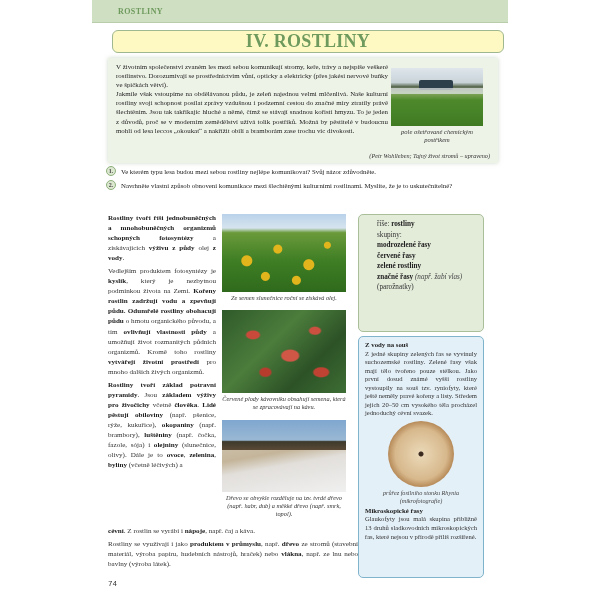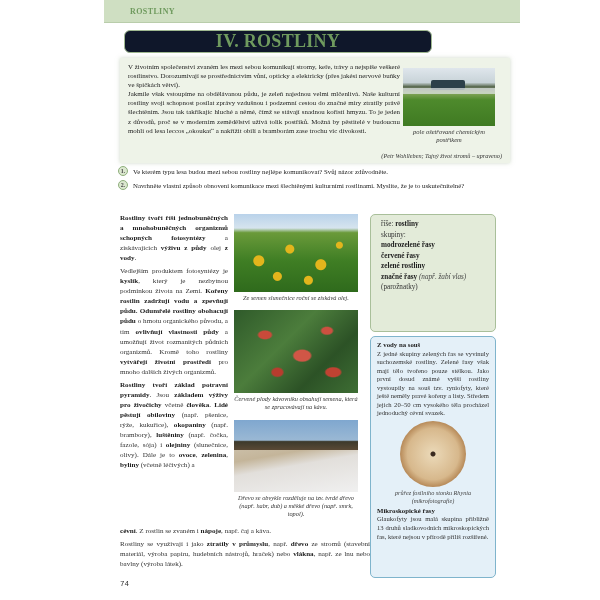--- a/index.html
+++ b/index.html
@@ -1,33 +1,33 @@
 <!DOCTYPE html>
 <html><head>
 <meta charset="utf-8">
 <style>
   * { box-sizing: border-box; margin: 0; padding: 0; }
   html, body { width: 600px; height: 600px; background: #ffffff; overflow: hidden; }
   body { font-family: "Liberation Serif", "DejaVu Serif", serif; color: #2a2a2a; position: relative; }
 
-  .page { position: absolute; left: 104px; top: 0; width: 416px; height: 600px; }
+  .page { position: absolute; left: 92px; top: 0; width: 416px; height: 600px; }
 
   .running-header {
     position: absolute; left: 0; top: 0; width: 416px; height: 23px;
     background: #cfdfc2; border-bottom: 1px solid #b9cdab;
   }
   .running-header span {
     position: absolute; left: 26px; top: 7px;
     font-family: "Liberation Serif", serif; font-weight: bold; font-size: 8px;
     letter-spacing: 0.4px; color: #6f9a5e;
   }
 
   .chapter-title {
-    position: absolute; left: 20px; top: 30px; width: 308px; height: 23px;
-    background: #0f172a; border: 1px solid #9fb890; border-radius: 6px;
+    position: absolute; left: 20px; top: 30px; width: 392px; height: 23px;
+    background: #fef9c3; border: 1px solid #9fb890; border-radius: 6px;
     text-align: center;
   }
   .chapter-title span {
     font-weight: bold; font-size: 18px; line-height: 21px; color: #6f9a5e; letter-spacing: 0.3px;
   }
 
   .intro-box {
     position: absolute; left: 16px; top: 58px; width: 390px; height: 105px;
     background: #eef3e8; box-shadow: 0 0 4px rgba(160,180,150,0.5);
   }
@@ -114,21 +114,21 @@
   .photo-caption {
     position: absolute; font-style: italic; font-size: 6.3px; line-height: 8px; text-align: center; color: #333;
   }
   .cap-sunflower { left: 128px; top: 294px; width: 128px; }
   .cap-coffee { left: 128px; top: 395px; width: 128px; }
   .cap-wood { left: 128px; top: 494px; width: 128px; }
 
   .taxonomy-box {
     position: absolute; left: 266px; top: 214px; width: 126px; height: 118px;
     background: #e3ebd9; border: 1px solid #a9bf9a; border-radius: 5px;
-    padding: 4px 10px; font-size: 7.2px; line-height: 10.5px; color: #333;
+    padding: 4px 18px; font-size: 7.2px; line-height: 10.5px; color: #333;
   }
   .taxonomy-box b { color: #222; }
   .taxonomy-box i { color: #444; }
 
   .info-box {
     position: absolute; left: 266px; top: 336px; width: 126px; height: 242px;
     background: #e4f0f8; border: 1px solid #7fb4cc; border-radius: 5px;
     padding: 4px 6px; font-size: 6.6px; line-height: 8.55px; color: #333;
   }
   .info-box h4 { font-size: 6.8px; font-weight: bold; color: #222; }
@@ -186,24 +186,24 @@
     <p>
       <span>Vedlejším produktem fotosyntézy je </span><b>kyslík</b><span>, který je nezbytnou podmínkou života na Zemi. </span><b>Kořeny rostlin zadržují vodu a zpevňují půdu. Odumřelé rostliny obohacují půdu</b><span> o hmotu organického původu, a tím </span><b>ovlivňují vlastnosti půdy</b><span> a umožňují život rozmanitých půdních organizmů. Kromě toho rostliny </span><b>vytvářejí životní prostředí</b><span> pro mnoho dalších živých organizmů.</span>
     </p>
     <p>
       <b>Rostliny tvoří základ potravní pyramidy</b><span>. Jsou </span><b>základem výživy pro živočichy</b><span> včetně </span><b>člověka</b><span>. </span><b>Lidé pěstují obiloviny</b><span> (např. pšenice, rýže, kukuřice), </span><b>okopaniny</b><span> (např. brambory), </span><b>luštěniny</b><span> (např. čočka, fazole, sója) i </span><b>olejniny</b><span> (slunečnice, olivy). Dále je to </span><b>ovoce</b><span>, </span><b>zelenina</b><span>, </span><b>byliny</b><span> (včetně léčivých) a </span>
     </p>
   </div>
 
   <div class="body-wide">
     <p style="margin-top:-22px;margin-bottom:3px;">
-      <b>cévní</b><span>. Z rostlin se zvaném i </span><b>nápoje</b><span>, např. čaj a káva.</span>
-    </p>
-    <p>
-      <span>Rostliny se využívají i jako </span><b>ztratily v průmyslu</b><span>, např. </span><b>dřevo</b><span> ze stromů (stavební materiál, výroba papíru, hudebních nástrojů, hraček) nebo </span><b>vlákna</b><span>, např. ze lnu nebo bavlny (výroba látek).</span>
+      <b>cévní</b><span>. Z rostlin se vyrábí i </span><b>nápoje</b><span>, např. čaj a káva.</span>
+    </p>
+    <p>
+      <span>Rostliny se využívají i jako </span><b>produktem v průmyslu</b><span>, např. </span><b>dřevo</b><span> ze stromů (stavební materiál, výroba papíru, hudebních nástrojů, hraček) nebo </span><b>vlákna</b><span>, např. ze lnu nebo bavlny (výroba látek).</span>
     </p>
   </div>
 
   <div class="photo photo-sunflower"></div>
   <div class="photo-caption cap-sunflower">Ze semen slunečnice roční se získává olej.</div>
 
   <div class="photo photo-coffee"></div>
   <div class="photo-caption cap-coffee">Červené plody kávovníku obsahují semena, která se zpracovávají na kávu.</div>
 
   <div class="photo photo-wood"></div>

